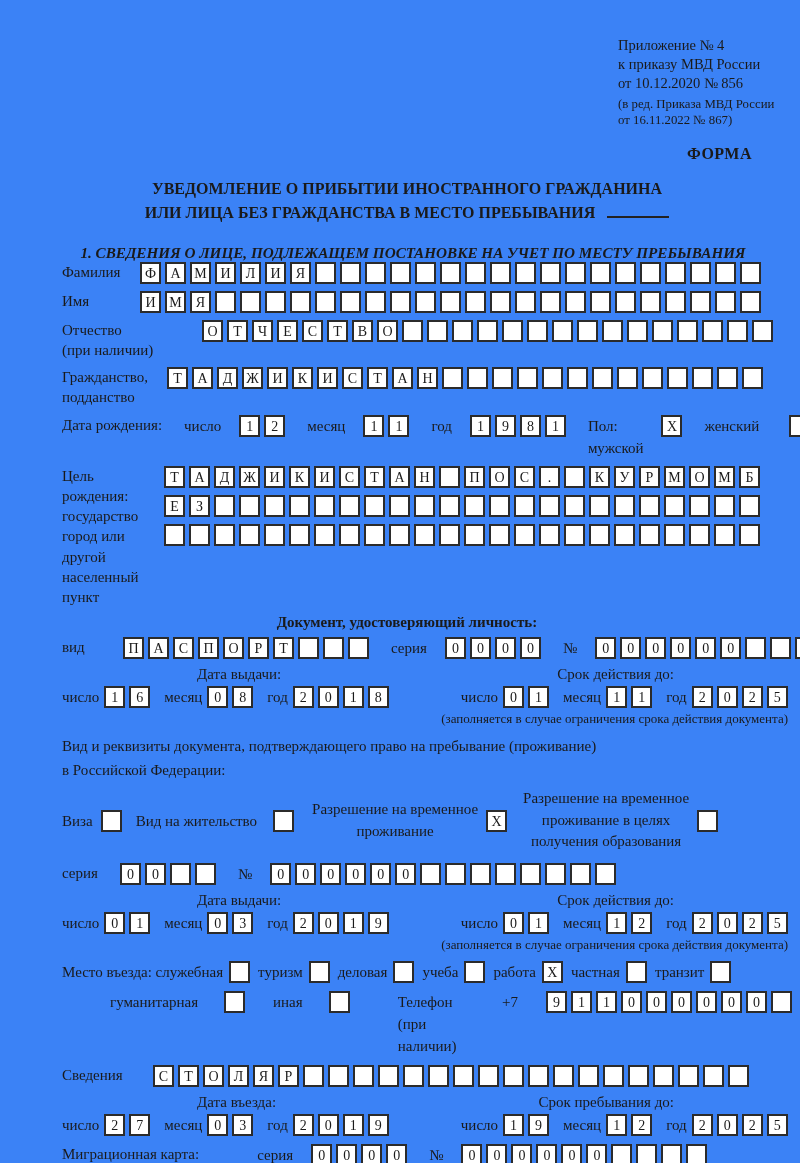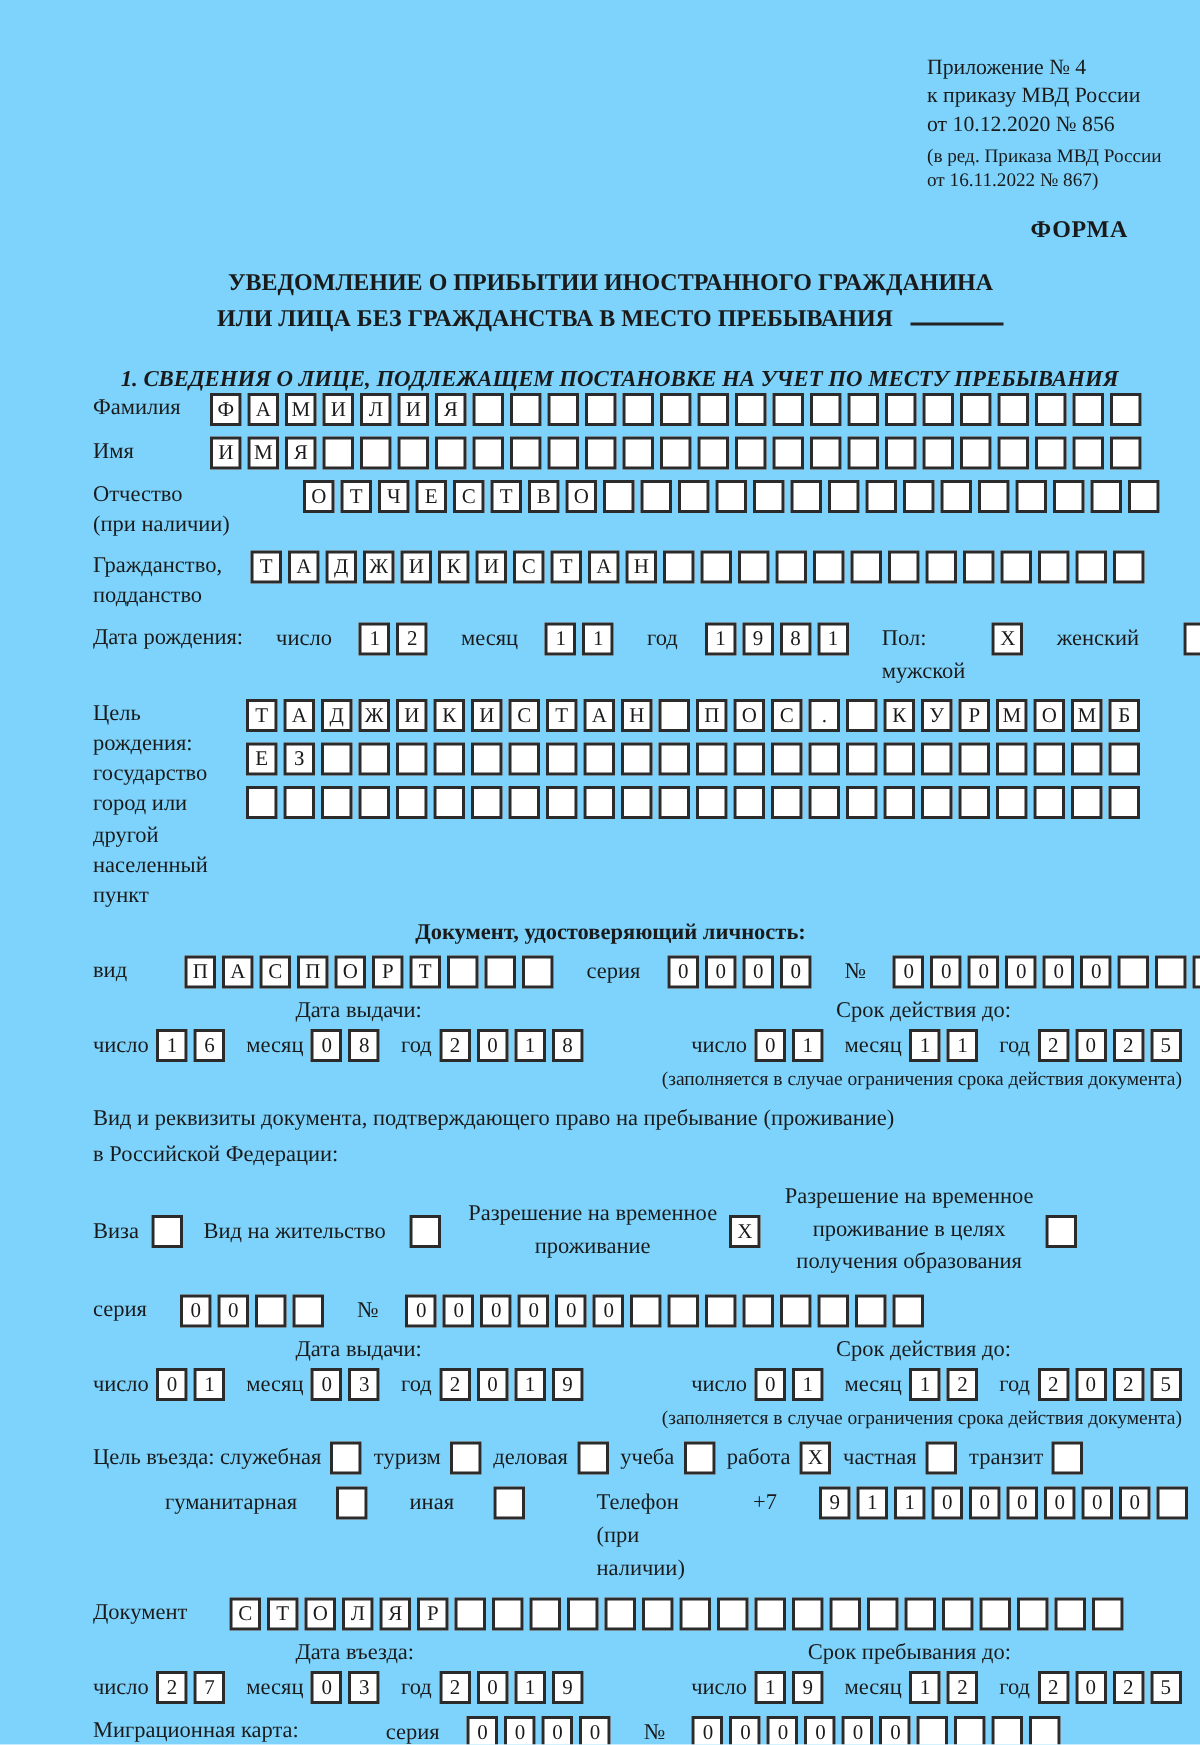--- a/index.html
+++ b/index.html
@@ -1,18 +1,18 @@
 <!DOCTYPE html>
 <html><head>
 <meta charset="utf-8">
 <style>
   html,body{margin:0;padding:0;background:#fff;}
   .page{
     width:800px;height:1163px;box-sizing:border-box;overflow:hidden;
-    background:#7dd3fc;color:#1a1a1a;
+    background:#3b82f6;color:#1a1a1a;
     font-family:"Liberation Serif","DejaVu Serif",serif;
     padding:36px 8px 10px 62px;position:relative;font-size:15px;
   }
   
   .refblock{margin-left:556px;line-height:1.3;font-size:14.5px;}
   .refblock .r2{font-size:12.8px;line-height:1.32;margin-top:3px;}
   .forma{font-weight:bold;font-size:16px;text-align:right;margin:16px 40px 0 0;letter-spacing:.5px;}
   .title{font-weight:bold;font-size:16px;text-align:center;margin:14px 40px 0 0;line-height:1.45;}
   .blankline{display:inline-block;width:62px;border-bottom:2px solid #222;height:13px;margin-left:12px;}
   .section{font-weight:bold;font-size:15.2px;margin:20px 0 0 -28px;text-align:center;font-style:italic;}
@@ -490,21 +490,21 @@
     <div class="cells">
         <span class="cell">2</span>
         <span class="cell">0</span>
         <span class="cell">2</span>
         <span class="cell">5</span>
       </div>
   </div>
   <div class="note-right">(заполняется в случае ограничения срока действия документа)</div>
 
   <div class="purprow">
-    <span class="t">Цель въезда: служебная</span>
+    <span class="t">Место въезда: служебная</span>
     <span class="cell box"></span>
     <span class="t">туризм</span>
     <span class="cell box"></span>
     <span class="t">деловая</span>
     <span class="cell box"></span>
     <span class="t">учеба</span>
     <span class="cell box"></span>
     <span class="t">работа</span>
     <span class="cell box">X</span>
     <span class="t">частная</span>
@@ -528,21 +528,21 @@
         <span class="cell">0</span>
         <span class="cell">0</span>
         <span class="cell">0</span>
         <span class="cell">0</span>
         <span class="cell">0</span>
         <span class="cell"></span>
       </div>
   </div>
 
   <div class="frow">
-    <div class="lbl w-prof">Документ</div>
+    <div class="lbl w-prof">Сведения</div>
     <div class="cells">
         <span class="cell">С</span>
         <span class="cell">Т</span>
         <span class="cell">О</span>
         <span class="cell">Л</span>
         <span class="cell">Я</span>
         <span class="cell">Р</span>
         <span class="cell"></span>
         <span class="cell"></span>
         <span class="cell"></span>

